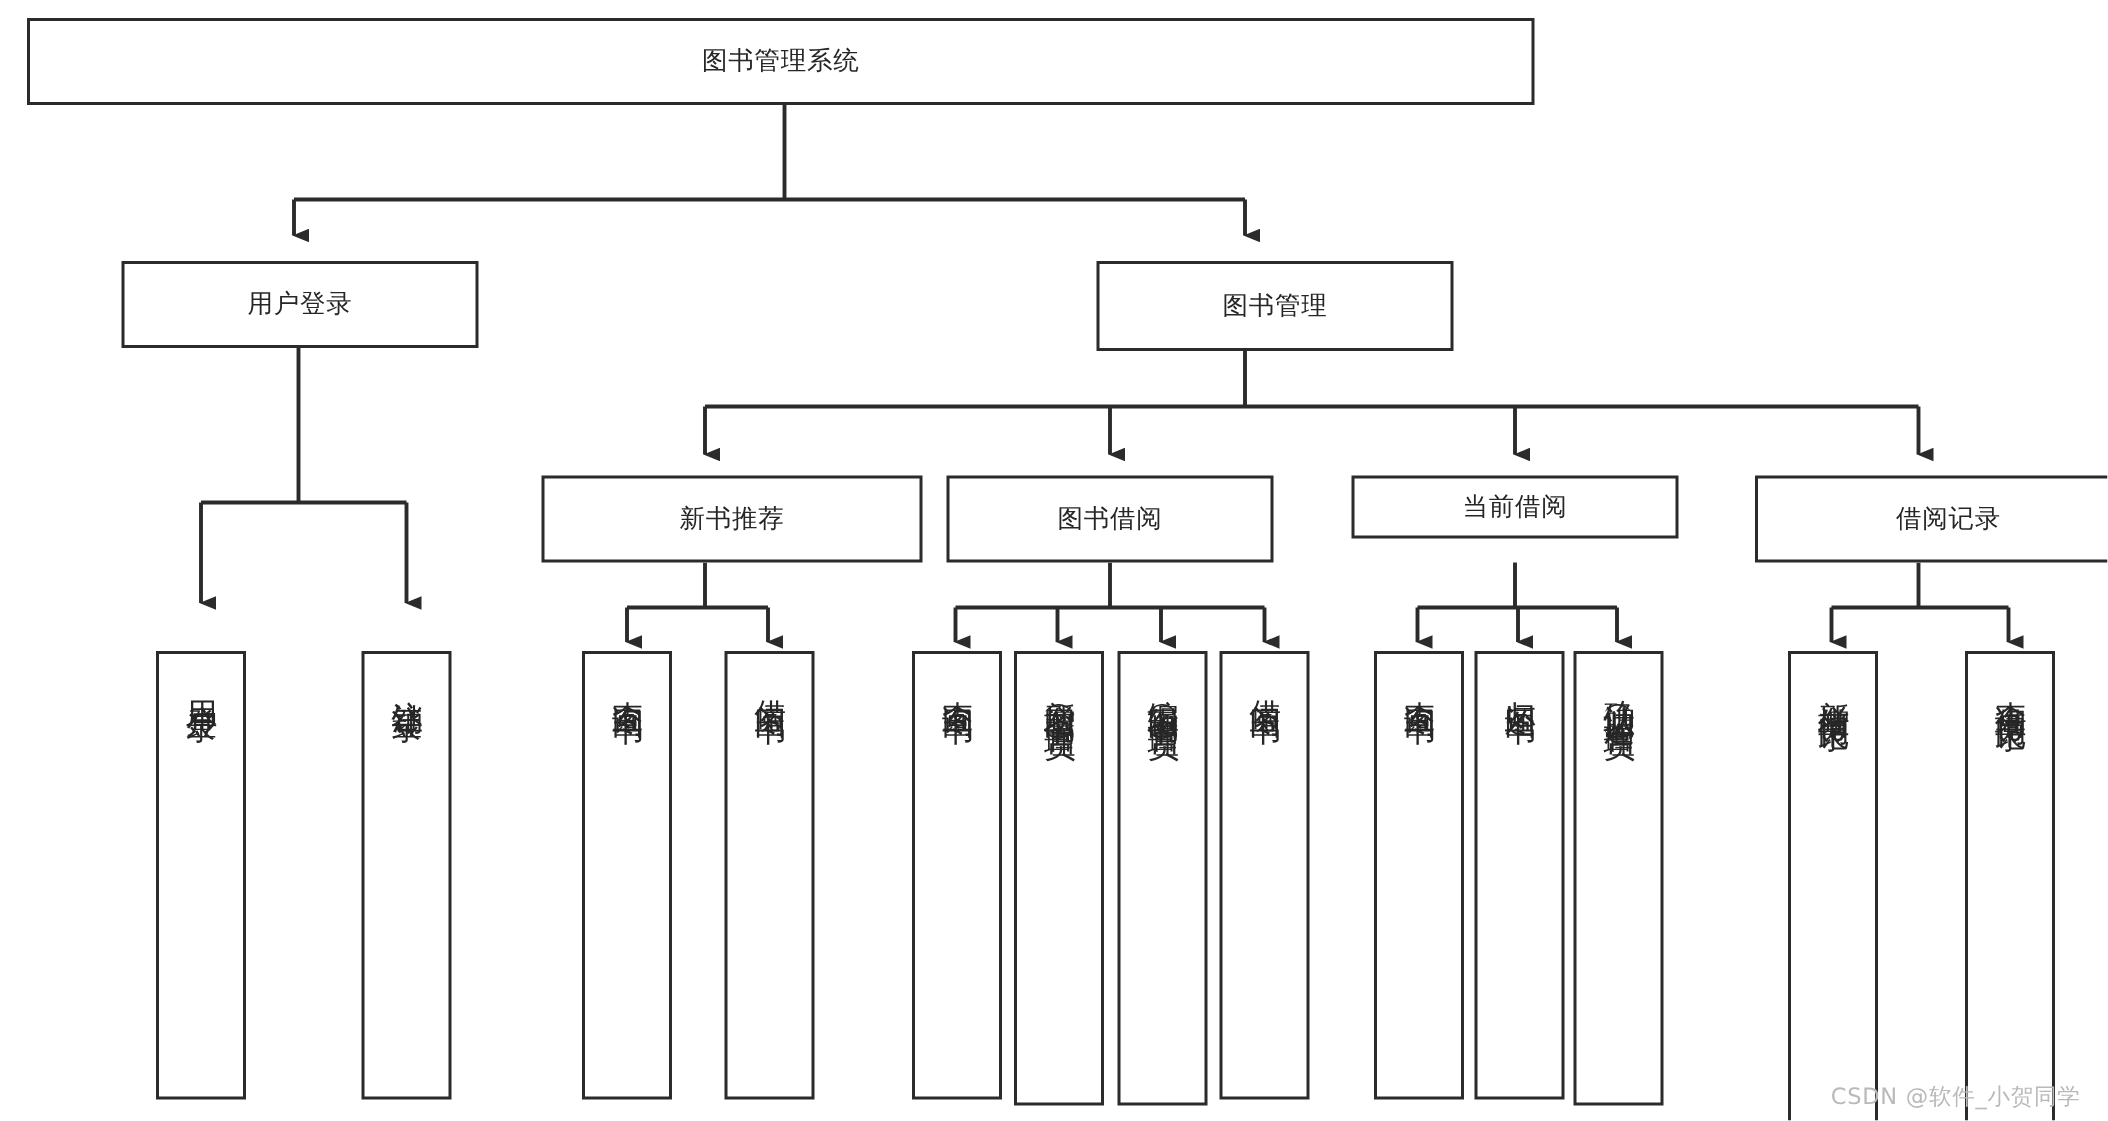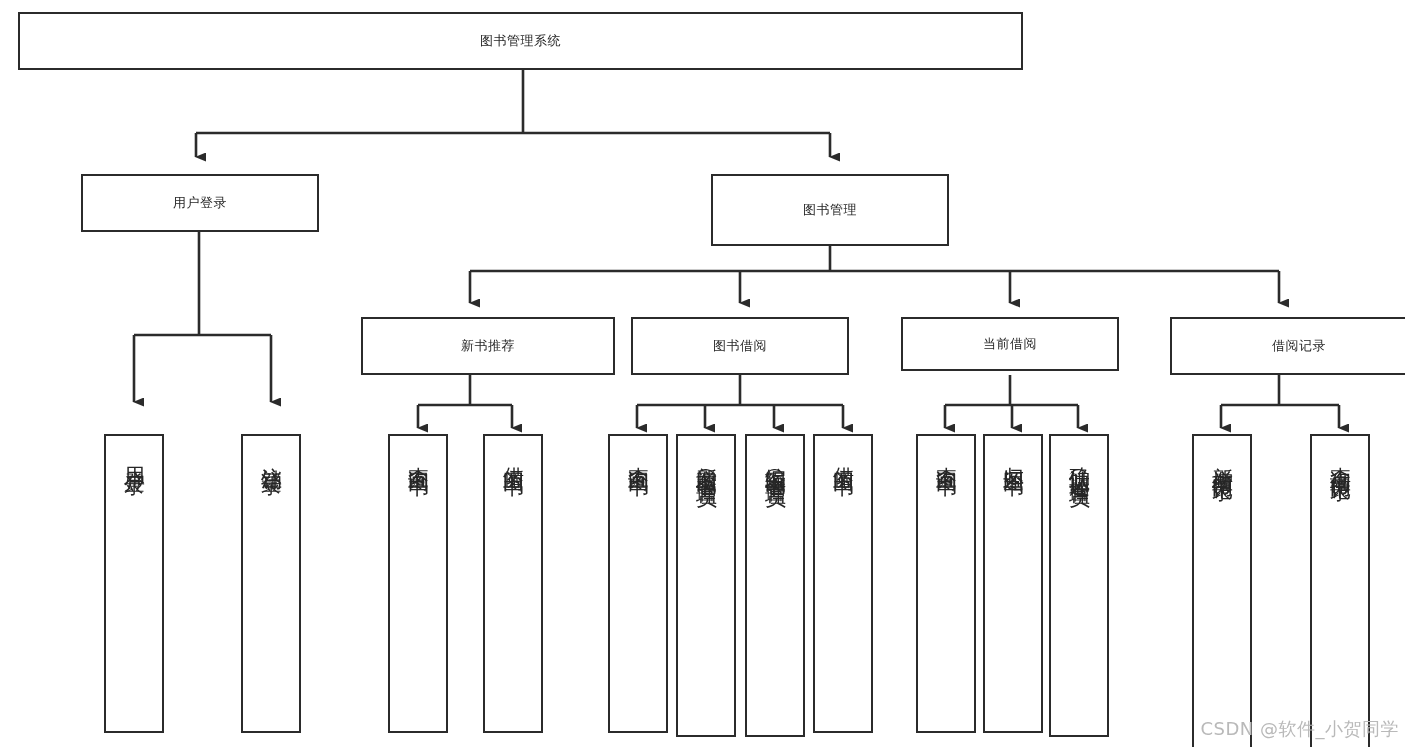--- a/index.html
+++ b/index.html
@@ -35,40 +35,40 @@
     justify-content: center;
     z-index: 2;
   }
   .node-label {
     color: #262626;
     line-height: 1.18;
     text-align: center;
     white-space: pre;
   }
   .node.horiz .node-label {
-    font-size: 13px;
+    font-size: 17px;
     letter-spacing: 0.5px;
   }
   .node.vert {
     align-items: flex-start;
     justify-content: center;
     padding-top: 14px;
   }
   .node.vert .node-label {
     writing-mode: vertical-rl;
     text-orientation: upright;
     font-size: 21px;
     letter-spacing: 3px;
     line-height: 1;
   }
   #watermark {
     position: absolute;
-    right: 6px;
+    right: 18px;
     bottom: 6px;
-    font-size: 18px;
+    font-size: 15px;
     color: #b9b9b9;
     z-index: 5;
     white-space: nowrap;
     letter-spacing: 0.5px;
   }
 </style>
 </head>
 <body>
 
 <div id="diagram-root">
@@ -123,31 +123,31 @@
     </g>
   </svg>
 
   <div class="node horiz" style="left:18px; top:12px; width:1005px; height:58px;">
     <span class="node-label">图书管理系统</span>
   </div>
 
   <div class="node horiz" style="left:81px; top:174px; width:238px; height:58px;">
     <span class="node-label">用户登录</span>
   </div>
-  <div class="node horiz" style="left:711px; top:174px; width:238px; height:72px;">
+  <div class="node horiz" style="left:731px; top:174px; width:238px; height:60px;">
     <span class="node-label">图书管理</span>
   </div>
 
   <div class="node horiz" style="left:361px; top:317px; width:254px; height:58px;">
     <span class="node-label">新书推荐</span>
   </div>
   <div class="node horiz" style="left:631px; top:317px; width:218px; height:58px;">
     <span class="node-label">图书借阅</span>
   </div>
-  <div class="node horiz" style="left:901px; top:317px; width:218px; height:54px;">
+  <div class="node horiz" style="left:901px; top:317px; width:218px; height:42px;">
     <span class="node-label">当前借阅</span>
   </div>
   <div class="node horiz" style="left:1170px; top:317px; width:258px; height:58px;">
     <span class="node-label">借阅记录</span>
   </div>
 
   <div class="node vert" style="left:104px; top:434px; width:60px; height:299px;">
     <span class="node-label">用户登录</span>
   </div>
   <div class="node vert" style="left:241px; top:434px; width:60px; height:299px;">

